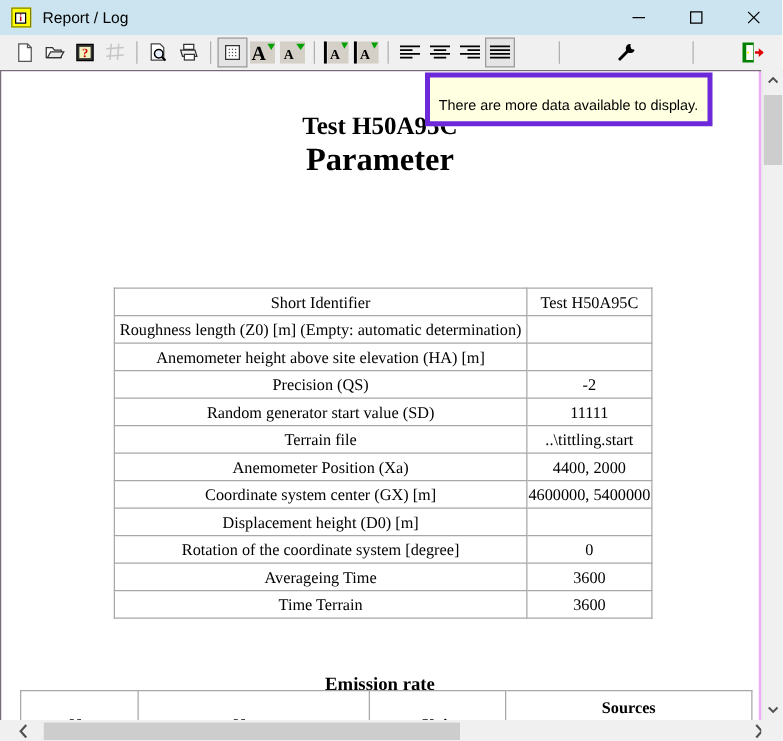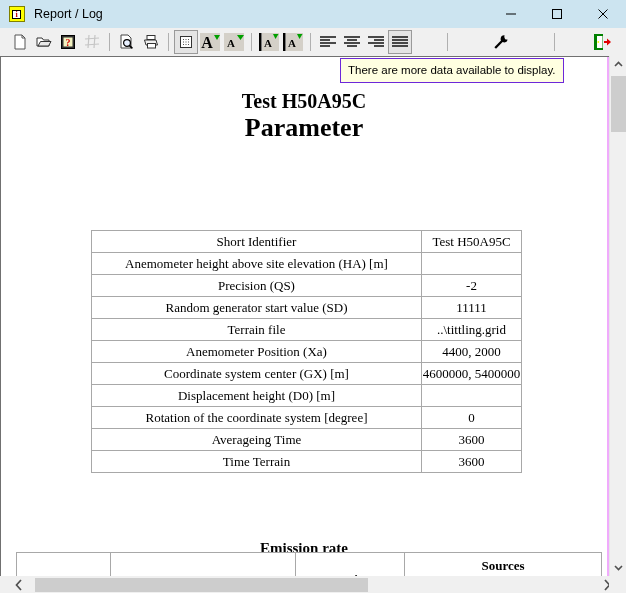--- a/index.html
+++ b/index.html
@@ -212,22 +212,22 @@
   table.emis .c-name { width: 184px; }
   table.emis .c-unit { width: 108px; }
   table.emis .c-src { width: 196px; }
 
   
   .tooltip {
     position: absolute;
     left: 340px;
     top: 58px;
     background: #ffffe1;
-    border: 1px solid #6d28d9;
-    padding: 4px 7px 5px 7px;
+    border: 4px solid #6d28d9;
+    padding: 16px 7px 5px 7px;
     font-family: "Liberation Sans", sans-serif;
     font-size: 11.5px;
     color: #000000;
     white-space: nowrap;
     line-height: 14px;
     z-index: 40;
   }
 
   
   .vscroll {
@@ -522,34 +522,38 @@
     </div>
 
     <div class="param-wrap">
       <table class="rpt param">
         <tbody>
             <tr>
               <td class="k">Short Identifier</td>
               <td class="v">Test H50A95C</td>
             </tr>
             <tr>
+              <td class="k">Roughness length (Z0) [m] (Empty: automatic determination)</td>
+              <td class="v"></td>
+            </tr>
+            <tr>
               <td class="k">Anemometer height above site elevation (HA) [m]</td>
               <td class="v"></td>
             </tr>
             <tr>
               <td class="k">Precision (QS)</td>
               <td class="v">-2</td>
             </tr>
             <tr>
               <td class="k">Random generator start value (SD)</td>
               <td class="v">11111</td>
             </tr>
             <tr>
               <td class="k">Terrain file</td>
-              <td class="v">..\tittling.grid</td>
+              <td class="v">..\tittling.start</td>
             </tr>
             <tr>
               <td class="k">Anemometer Position (Xa)</td>
               <td class="v">4400, 2000</td>
             </tr>
             <tr>
               <td class="k">Coordinate system center (GX) [m]</td>
               <td class="v">4600000, 5400000</td>
             </tr>
             <tr>

